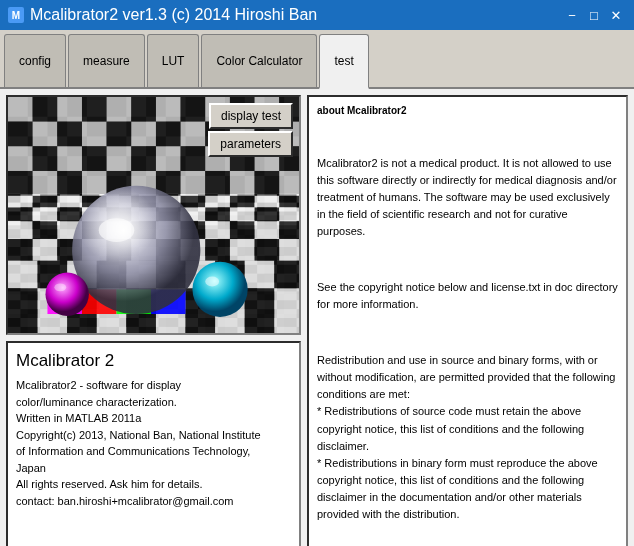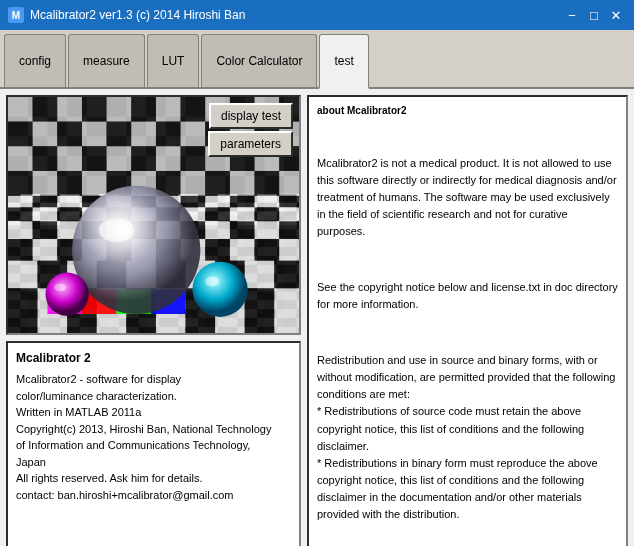--- a/index.html
+++ b/index.html
@@ -27,21 +27,21 @@
       width: 16px;
       height: 16px;
       background: #4a9af5;
       border-radius: 2px;
       margin-right: 6px;
       display: flex; align-items: center; justify-content: center;
       font-size: 10px; font-weight: bold; color: white;
     }
     .title-bar-title {
       flex: 1;
-      font-size: 12px;
+      font-size: 16px;
     }
     .title-bar-controls {
       display: flex;
       gap: 2px;
     }
     .title-bar-btn {
       width: 20px;
       height: 20px;
       background: transparent;
       border: none;
@@ -138,23 +138,23 @@
     }
 
     
     .info-box {
       border: 2px inset #808080;
       background: white;
       padding: 8px;
       flex: 1;
     }
     .info-box-title {
-      font-weight: bold;
+      font-weight: normal;
       margin-bottom: 6px;
-      font-size: 12px;
+      font-size: 17px;
     }
     .info-box-text {
       font-size: 11px;
       line-height: 1.5;
       color: #000;
     }
 
     
     .right-panel {
       flex: 1;
@@ -401,21 +401,21 @@
       <button class="btn-display-test">display test</button>
       <button class="btn-parameters">parameters</button>
     </div>
 
     <div class="info-box">
       <div class="info-box-title">Mcalibrator 2</div>
       <div class="info-box-text">
         <span>Mcalibrator2 - software for display</span><br>
         <span>color/luminance characterization.</span><br>
         <span>Written in MATLAB 2011a</span><br>
-        <span>Copyright(c) 2013, Hiroshi Ban, National Technology</span><br>
+        <span>Copyright(c) 2013, National Ban, National Institute</span><br>
         <span>of Information and Communications Technology,</span><br>
         <span>Japan</span><br>
         <span>All rights reserved. Ask him for details.</span><br>
         <span>contact: ban.hiroshi+mcalibrator@gmail.com</span>
       </div>
     </div>
   </div>
 
   <div class="right-panel">
     <div class="right-panel-title">about Mcalibrator2</div>

